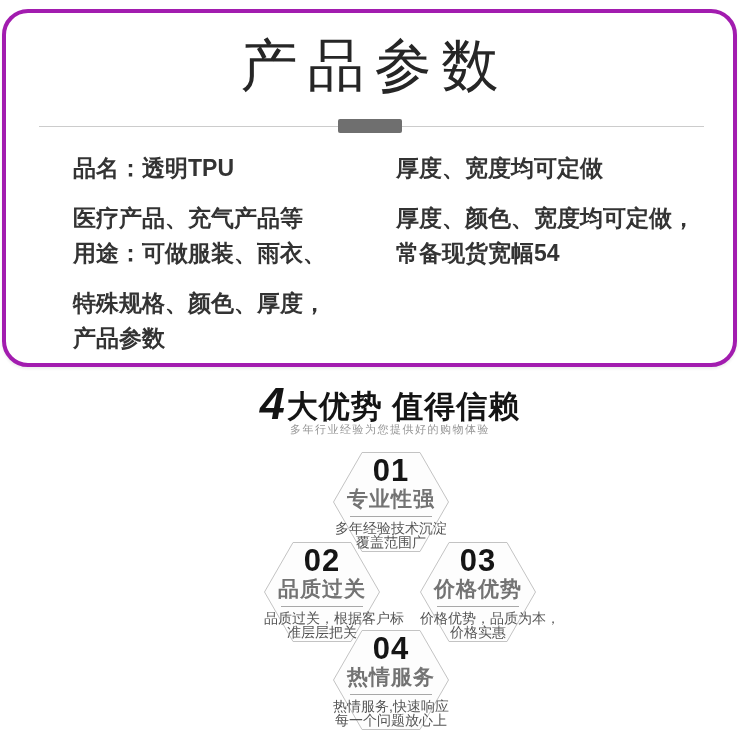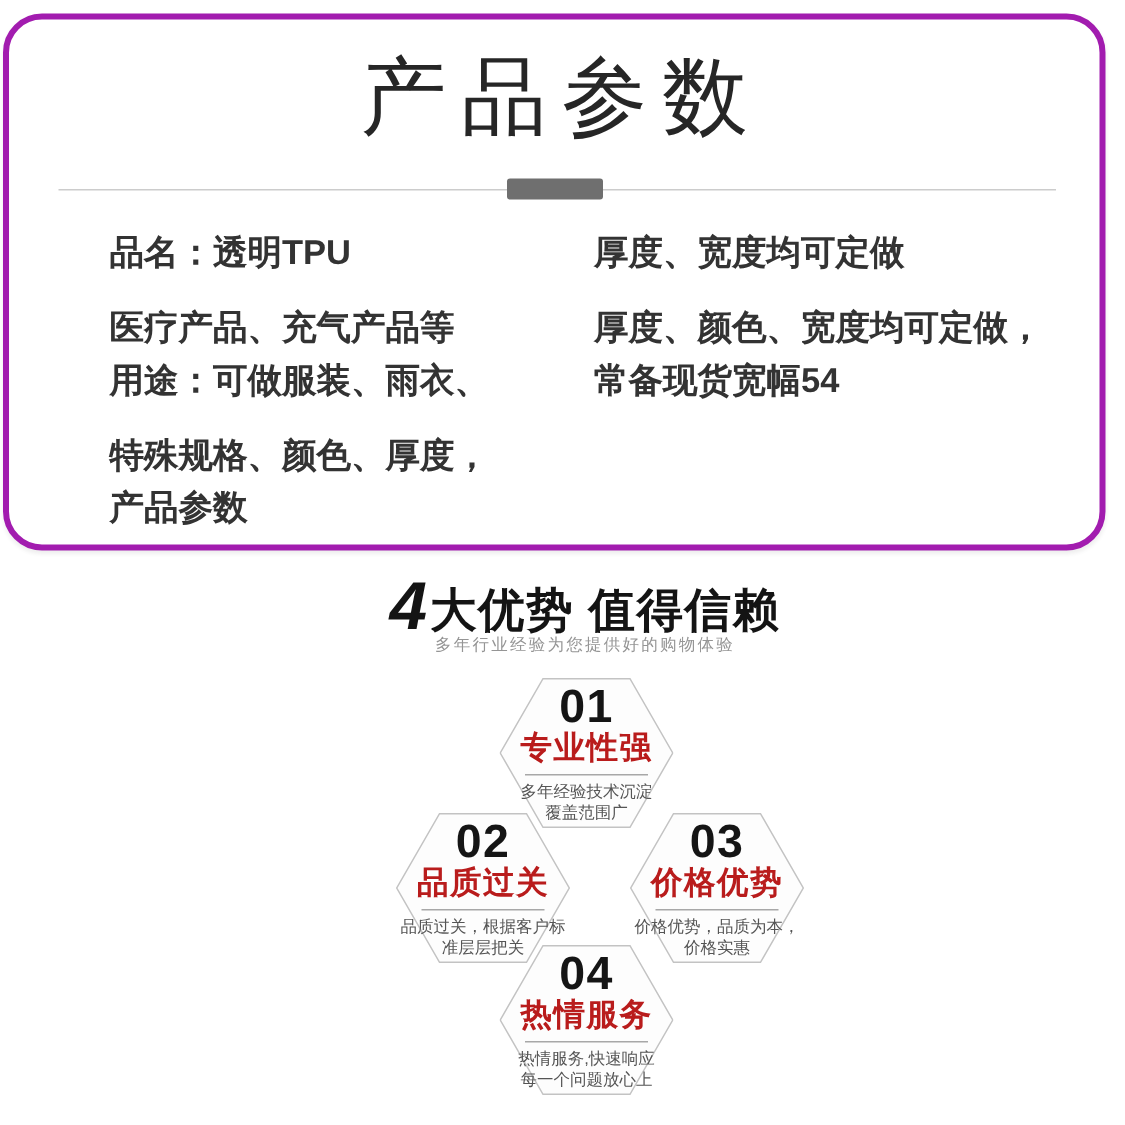--- a/index.html
+++ b/index.html
@@ -37,23 +37,23 @@
   .adv-title-text{font-size:31px;font-weight:700;letter-spacing:1px;}
   .adv-subtitle{
     position:absolute;top:422px;left:0;width:780px;text-align:center;
     font-size:11px;color:#959595;letter-spacing:1.5px;
   }
 
   .hex{position:absolute;width:116px;height:96px;}
   .hex svg{position:absolute;left:0;top:0;width:116px;height:100px;}
   .hex-content{position:absolute;left:0;top:0;width:116px;height:100px;text-align:center;}
   .hex-number{font-size:31px;font-weight:700;color:#151515;line-height:33px;margin-top:2px;letter-spacing:1px;}
-  .hex-title{font-size:21px;font-weight:700;color:#b91c1c;line-height:24px;letter-spacing:1px;}
+  .hex-title{font-size:21px;font-weight:700;color:#737373;line-height:24px;letter-spacing:1px;}
   .hex-divider{width:82px;margin:5px auto 4px auto;border-top:1px solid #a8a8a8;height:0;}
-  .hex-desc{font-size:11px;color:#555555;line-height:14px;white-space:nowrap;}
+  .hex-desc{font-size:14px;color:#555555;line-height:14px;white-space:nowrap;}
 
   .hex1{left:333px;top:452px;}
   .hex2{left:264px;top:542px;}
   .hex3{left:420px;top:542px;}
   .hex4{left:333px;top:630px;}
 </style>
 </head>
 <body>
 
 <div class="params-card">

